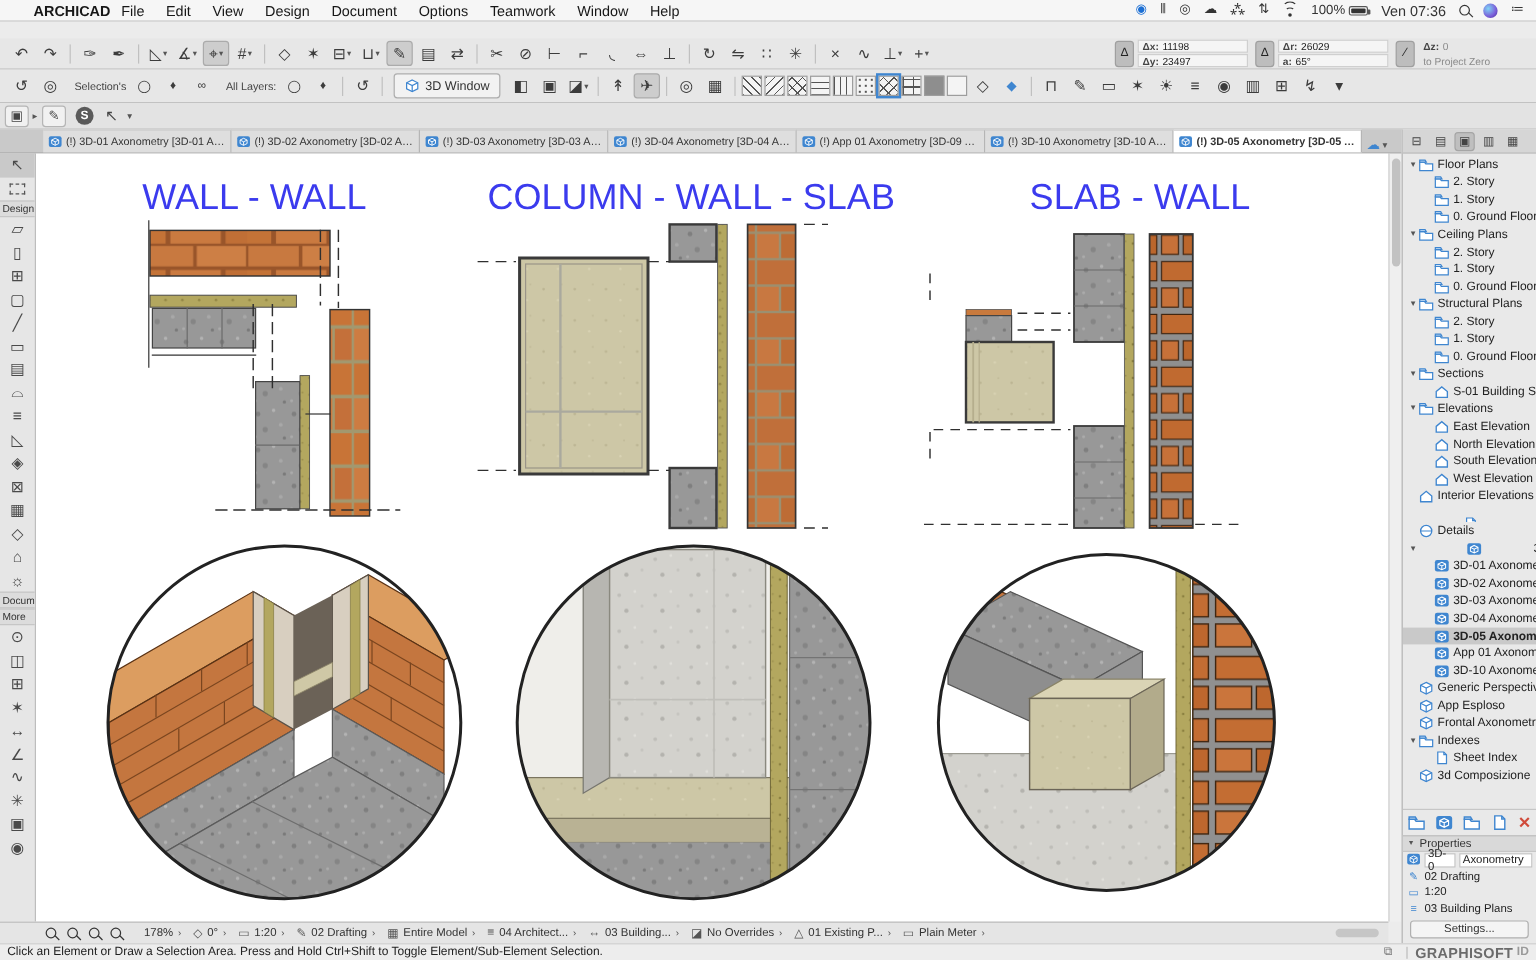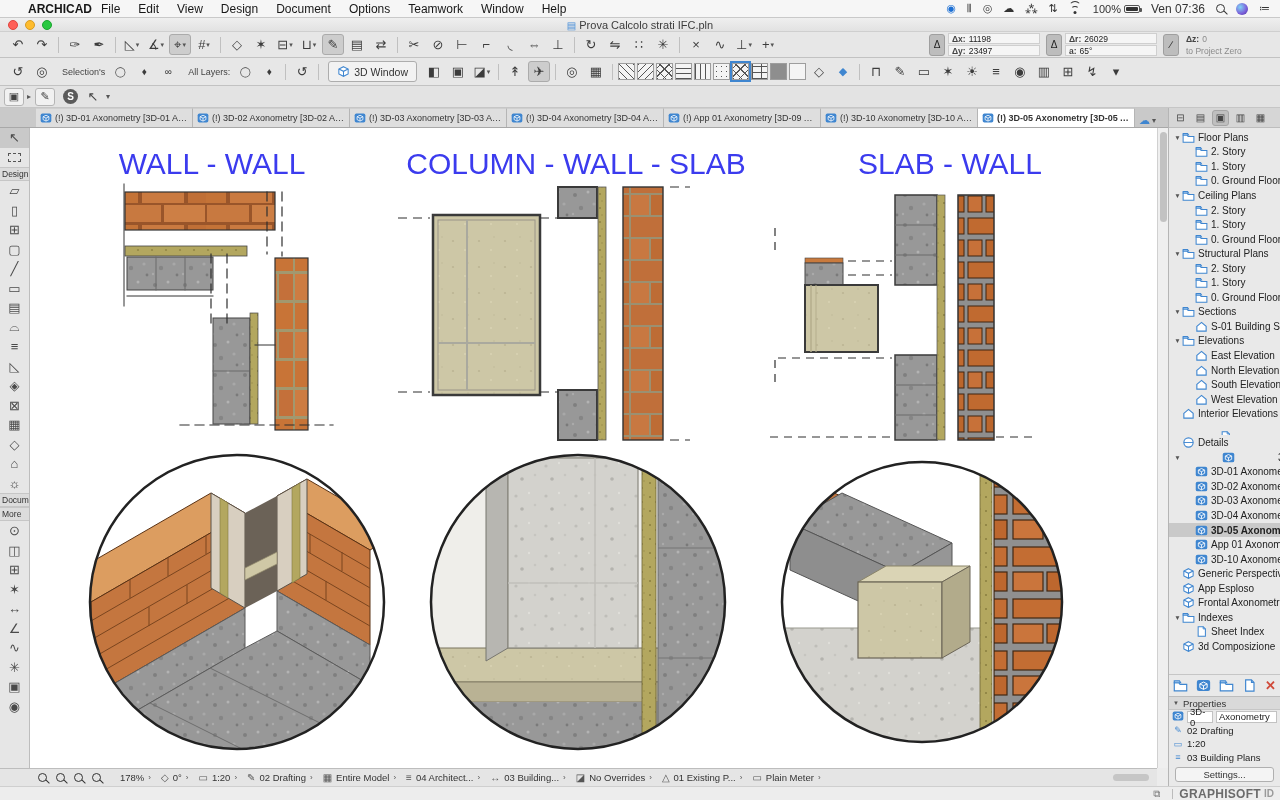--- a/index.html
+++ b/index.html
@@ -224,30 +224,20 @@
         <span>100%</span>
         <span class="batt-shape"></span>
       </span>
       <span>Ven 07:36</span>
       <span class="lens-ico"></span>
       <span class="siri"></span>
       <span class="mb-ico">≔</span>
     </div>
   </div>
 
-  <div class="titlebar">
-    <div class="lights">
-      <span class="light red"></span>
-      <span class="light yellow"></span>
-      <span class="light green"></span>
-    </div>
-    <div class="doc-title">
-      <span class="dticon">▤</span><span>Prova Calcolo strati IFC.pln</span>
-    </div>
-  </div>
 
   <div class="toolbar1">
     <span class="icon-btn">
         <span class="glyph">↶</span>
       </span>
       <span class="icon-btn">
         <span class="glyph">↷</span>
       </span>
       <span class="icon-btn sep">
         <span class="glyph"></span>
@@ -1323,20 +1313,21 @@
       <span class="zb-seg">
         <span class="zico">▭</span>
         <span class="zlab">Plain Meter</span>
         <span class="chev">›</span>
       </span>
     <span class="zb-fill"></span>
     <span class="zb-hscroll"></span>
   </div>
 
   <div class="statusline">
+    <span>Click an Element or Draw a Selection Area. Press and Hold Ctrl+Shift to Toggle Element/Sub-Element Selection.</span>
     <span class="flex1"></span>
     <span class="gs-ico">⧉</span>
     <span class="sb-div"></span>
     <span class="gs-brand">GRAPHISOFT</span>
     <span class="gs-id">ID</span>
   </div>
 
 </div>
 
 </body></html>

